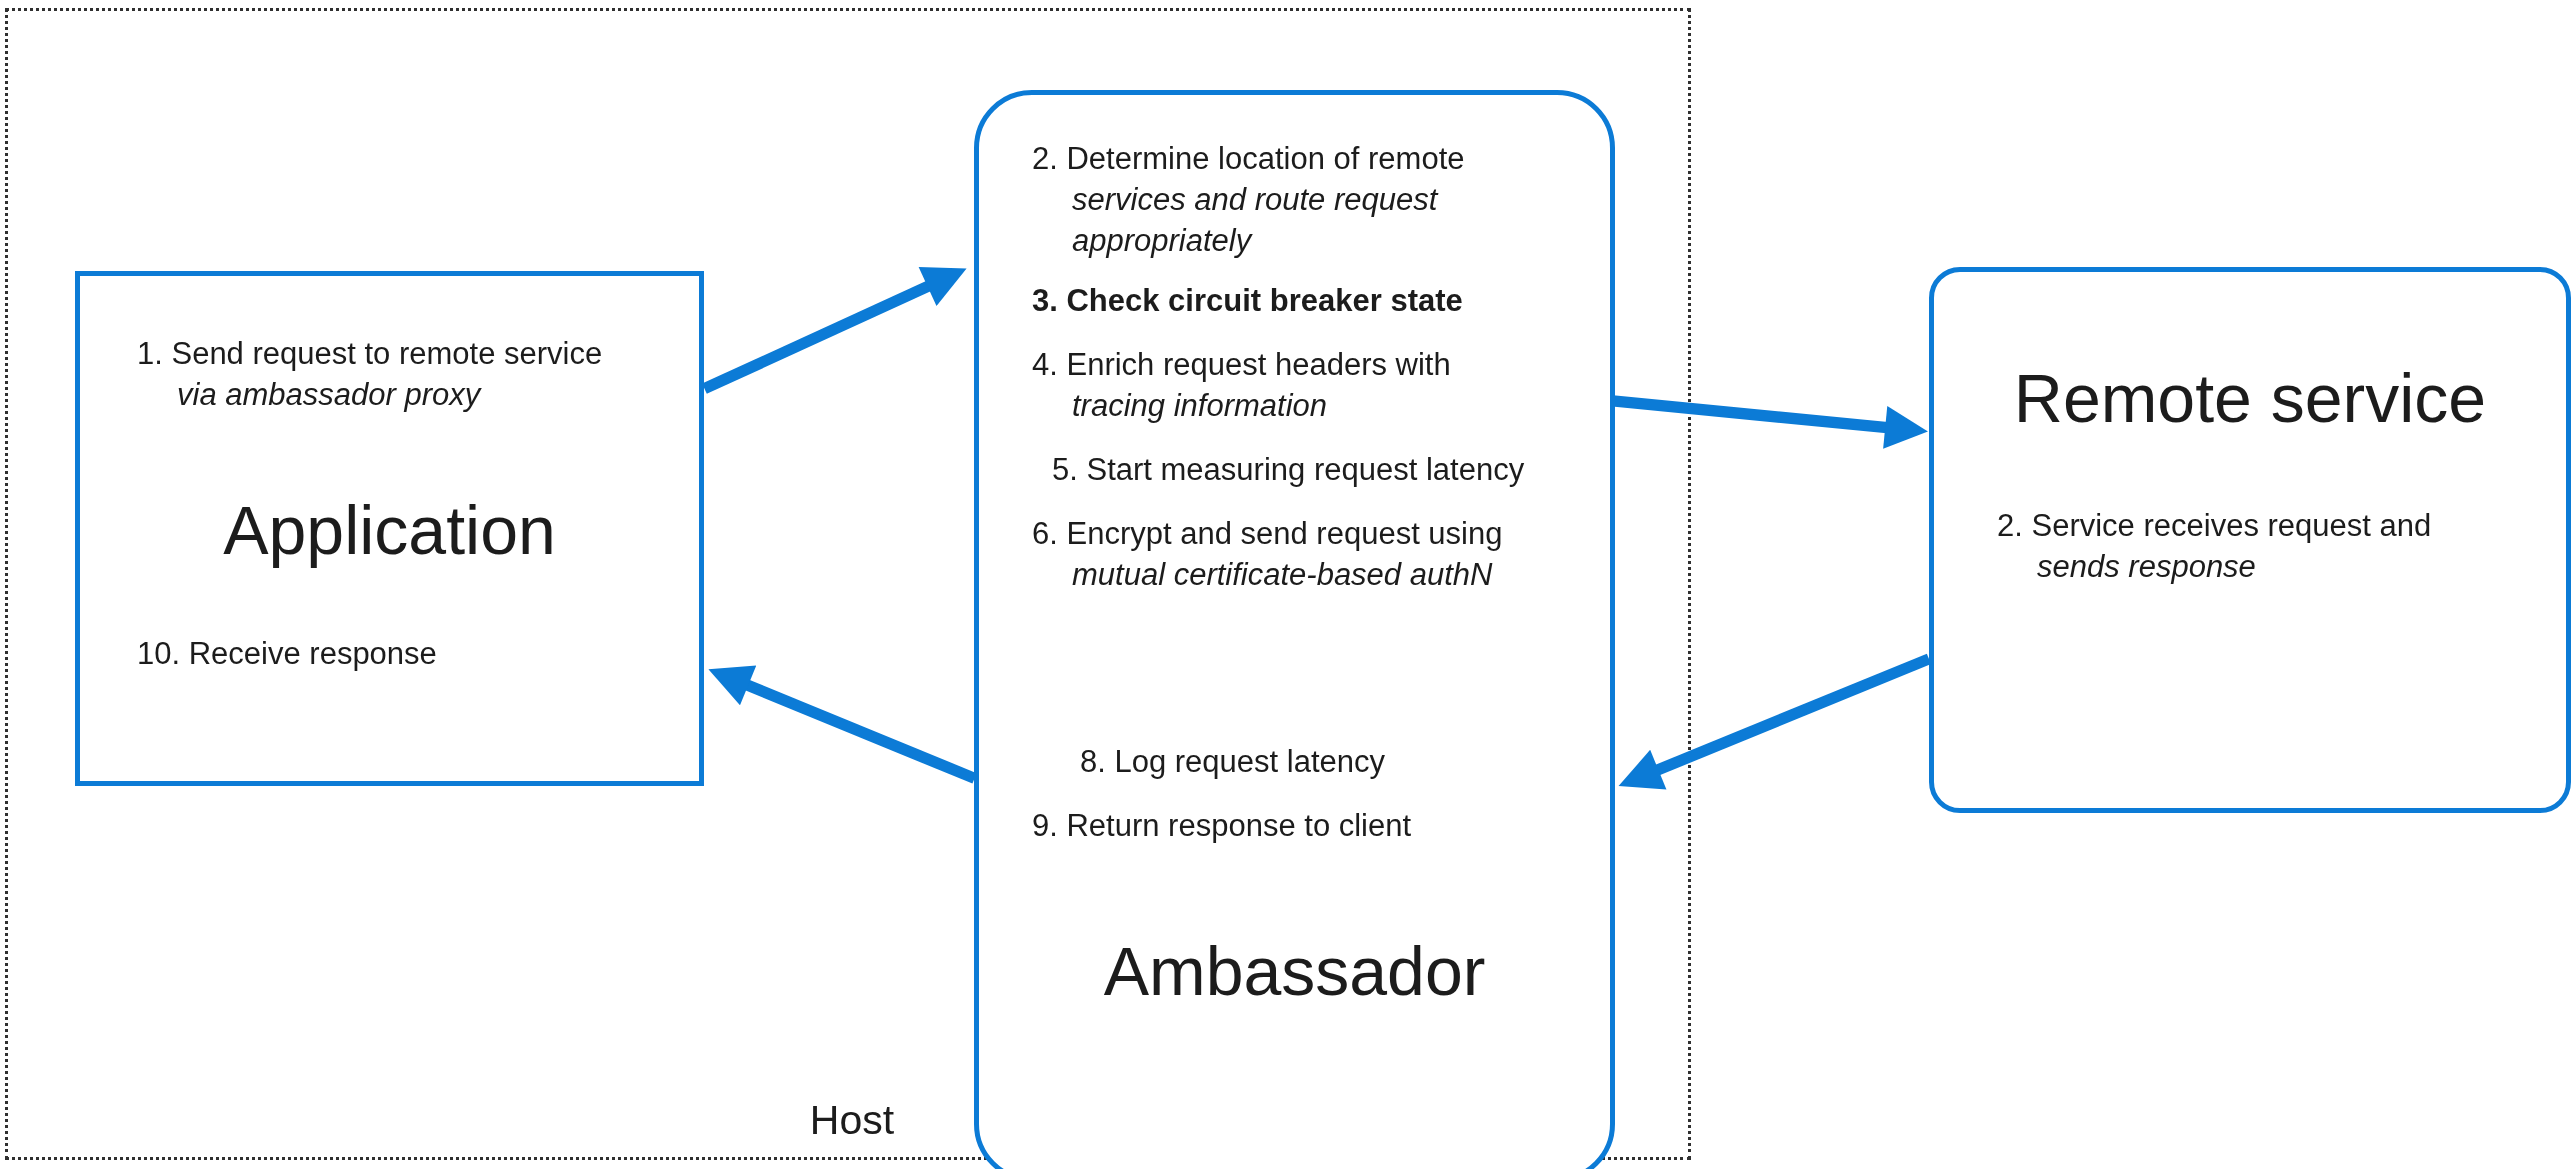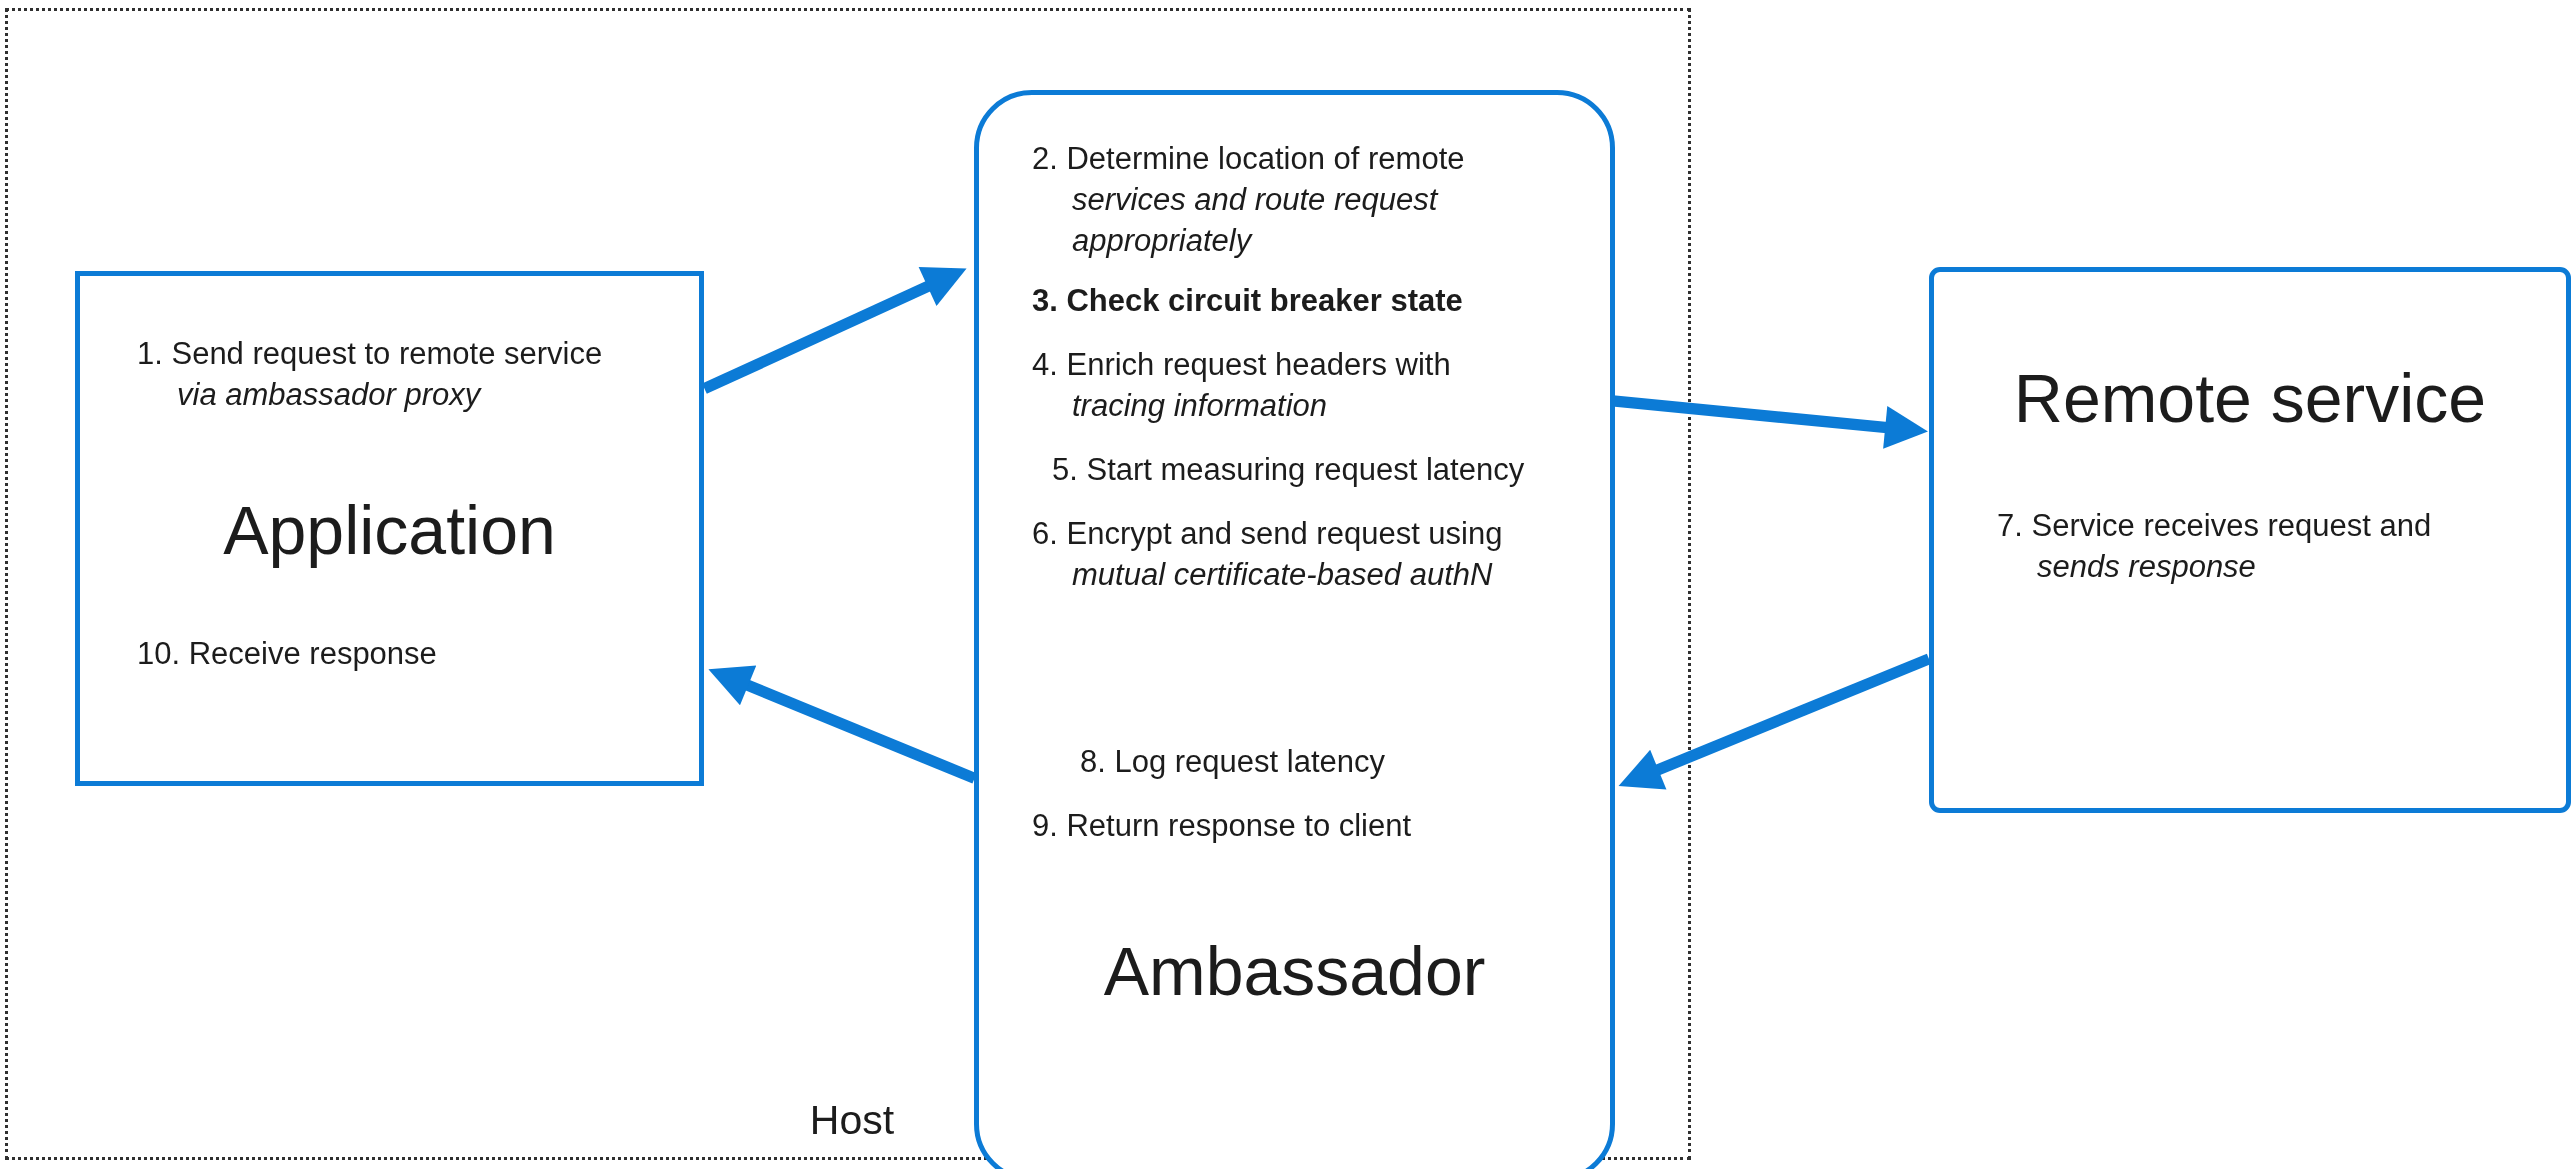--- a/index.html
+++ b/index.html
@@ -35,21 +35,21 @@
     line-height: 45px;
   }
 
   .box {
     position: absolute;
     border: 5.6px solid var(--accent);
     background: var(--bg);
   }
   .box-application { left: 75px;   top: 271px; width: 629px; height: 515px; }
   .box-ambassador  { left: 974px; top: 90px;  width: 641px; height: 1092px; border-radius: 58px; }
-  .box-remote      { left: 1929px; top: 267px; width: 642px; height: 546px;  border-radius: 11px; }
+  .box-remote      { left: 1929px; top: 267px; width: 642px; height: 546px;  border-radius: 31px; }
 
   .item {
     position: absolute;
     font-size: 31px;
     line-height: 41px;
     white-space: nowrap;
   }
   .item .ln.cont { padding-left: 40px; font-style: italic; }
 
   .title {
@@ -129,21 +129,21 @@
     </div>
     <div class="item" style="left:53px; top:710px;">
       <div class="ln">9. Return response to client</div>
     </div>
     <div class="title" style="top:839px;">Ambassador</div>
   </div>
 
   <div class="box box-remote">
     <div class="title" style="top:89px;">Remote service</div>
     <div class="item" style="left:63px; top:233px;">
-      <div class="ln">7. Service receives request and</div>
+      <div class="ln">2. Service receives request and</div>
       <div class="ln cont">sends response</div>
     </div>
   </div>
 
   <div class="host-label">Host</div>
 
 </div>
 
 
 </body></html>

